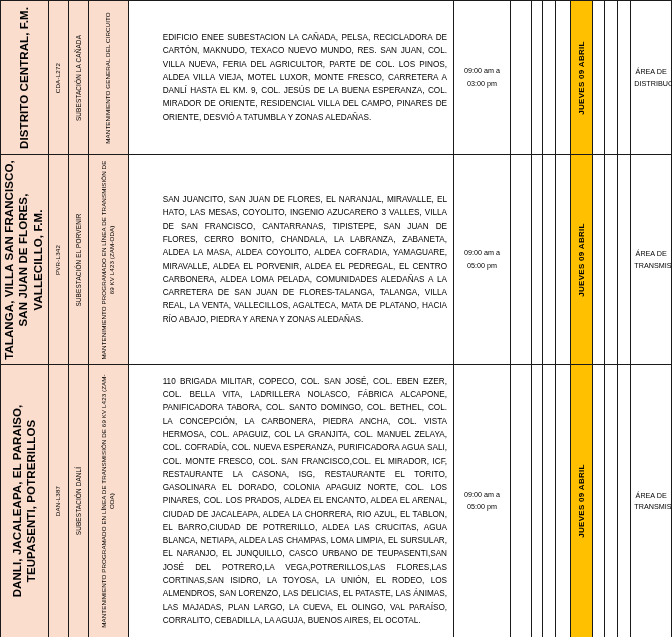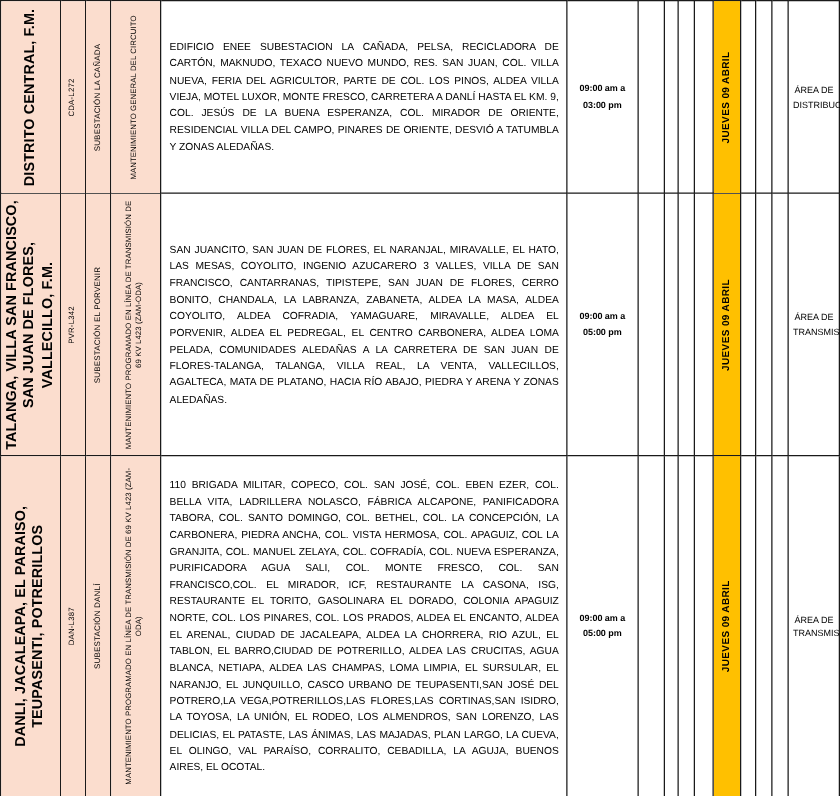--- a/index.html
+++ b/index.html
@@ -83,27 +83,28 @@
   
   .col-desc { width: 321px; background: #ffffff; }
   .desc-text {
     font-size: 8.2px;
     line-height: 1.62;
     text-align: justify;
     text-justify: inter-word;
     color: #000;
     padding: 4px 6px 4px 7px;
     box-sizing: border-box;
+    margin-left: 27px;
   }
 
   
   .col-time { width: 56px; background: #ffffff; }
   .time-text {
     font-size: 7.2px;
-    font-weight: bold;
+    font-weight: normal;
     text-align: center;
     line-height: 1.7;
     color: #000;
     padding: 2px 3px;
   }
 
   
   .col-day { background: #ffffff; }
   .d1 { width: 21px; }
   .d2 { width: 11px; }

